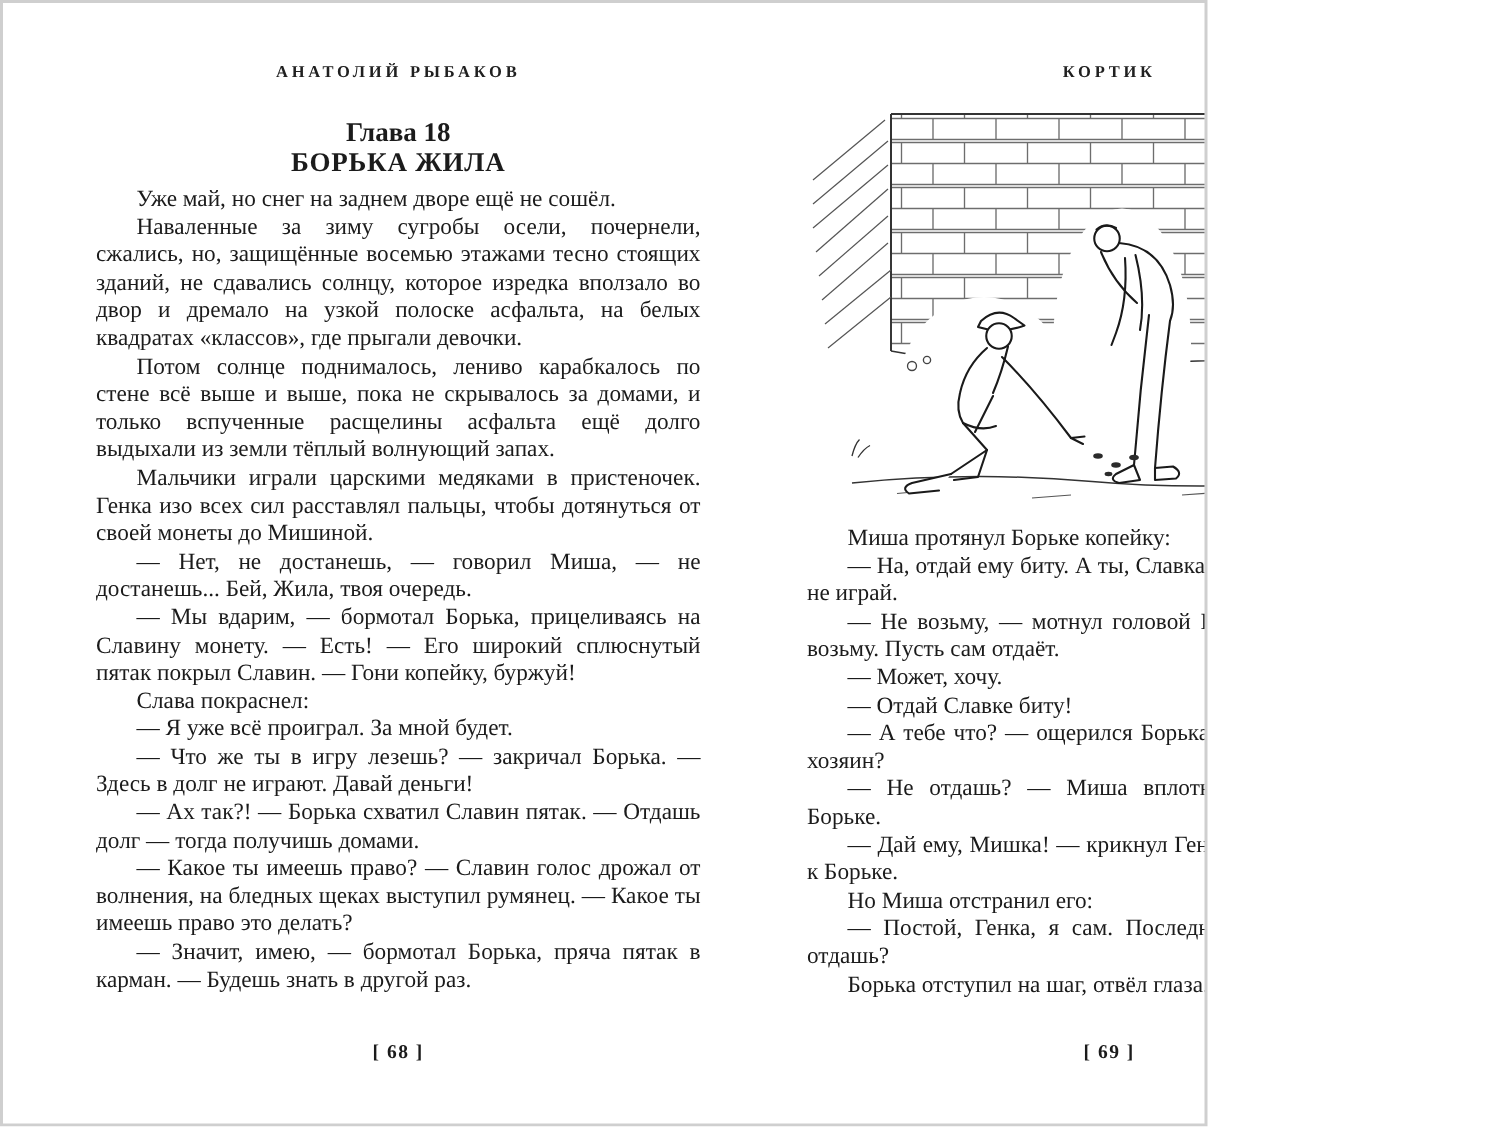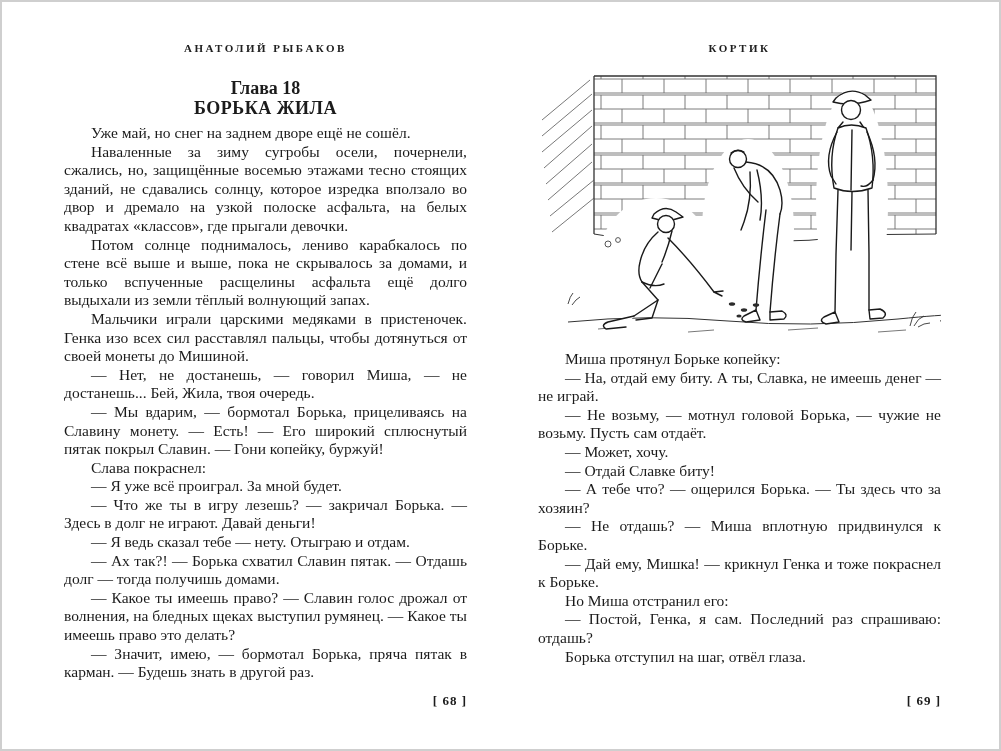--- a/index.html
+++ b/index.html
@@ -1,19 +1,19 @@
 <!DOCTYPE html>
 <html lang="ru"><head>
 <meta charset="utf-8">
 <style>
   * { box-sizing: border-box; }
   html, body { margin: 0; padding: 0; background: #ffffff; }
   .canvas {
     position: relative;
-    width: 1001px;
+    width: 805px;
     height: 751px;
     background: #ffffff;
     border: 2px solid #cfcfcf;
     font-family: "Liberation Serif", "DejaVu Serif", serif;
     color: #1b1b1b;
     overflow: hidden;
   }
   .page { position: absolute; top: 0; height: 751px; width: 403px; }
   .page-left  { left: 62px; }
   .page-right { left: 536px; }
@@ -52,21 +52,21 @@
   .illustration {
     position: absolute;
     top: 62px; left: 0;
     width: 403px; height: 278px;
   }
   .illustration svg { display: block; width: 100%; height: 100%; }
 
   .page-number {
     position: absolute;
     top: 691px; left: 0; right: 0;
-    text-align: right;
+    text-align: center;
     font-size: 13px;
     font-weight: bold;
     letter-spacing: 1px;
   }
 </style>
 </head>
 <body>
 
 <div class="canvas">
 
@@ -81,21 +81,20 @@
     <div class="body-text body-left">
       <p>Уже май, но снег на заднем дворе ещё не сошёл.</p>
       <p>Наваленные за зиму сугробы осели, почернели, сжались, но, защищённые восемью этажами тесно стоящих зданий, не сдавались солнцу, которое изредка вползало во двор и дремало на узкой полоске асфальта, на белых квадратах «классов», где прыгали девочки.</p>
       <p>Потом солнце поднималось, лениво карабкалось по стене всё выше и выше, пока не скрывалось за домами, и только вспученные расщелины асфальта ещё долго выдыхали из земли тёплый волнующий запах.</p>
       <p>Мальчики играли царскими медяками в пристеночек. Генка изо всех сил расставлял пальцы, чтобы дотянуться от своей монеты до Мишиной.</p>
       <p>— Нет, не достанешь, — говорил Миша, — не достанешь... Бей, Жила, твоя очередь.</p>
       <p>— Мы вдарим, — бормотал Борька, прицеливаясь на Славину монету. — Есть! — Его широкий сплюснутый пятак покрыл Славин. — Гони копейку, буржуй!</p>
       <p>Слава покраснел:</p>
       <p>— Я уже всё проиграл. За мной будет.</p>
       <p>— Что же ты в игру лезешь? — закричал Борька. — Здесь в долг не играют. Давай деньги!</p>
-      <p>— Я ведь сказал тебе — нету. Отыграю и отдам.</p>
       <p>— Ах так?! — Борька схватил Славин пятак. — Отдашь долг — тогда получишь домами.</p>
       <p>— Какое ты имеешь право? — Славин голос дрожал от волнения, на бледных щеках выступил румянец. — Какое ты имеешь право это делать?</p>
       <p>— Значит, имею, — бормотал Борька, пряча пятак в карман. — Будешь знать в другой раз.</p>
     </div>
 
     <div class="page-number">[ 68 ]</div>
   </div>
 
   <div class="page page-right">
     <div class="running-head">КОРТИК</div>

